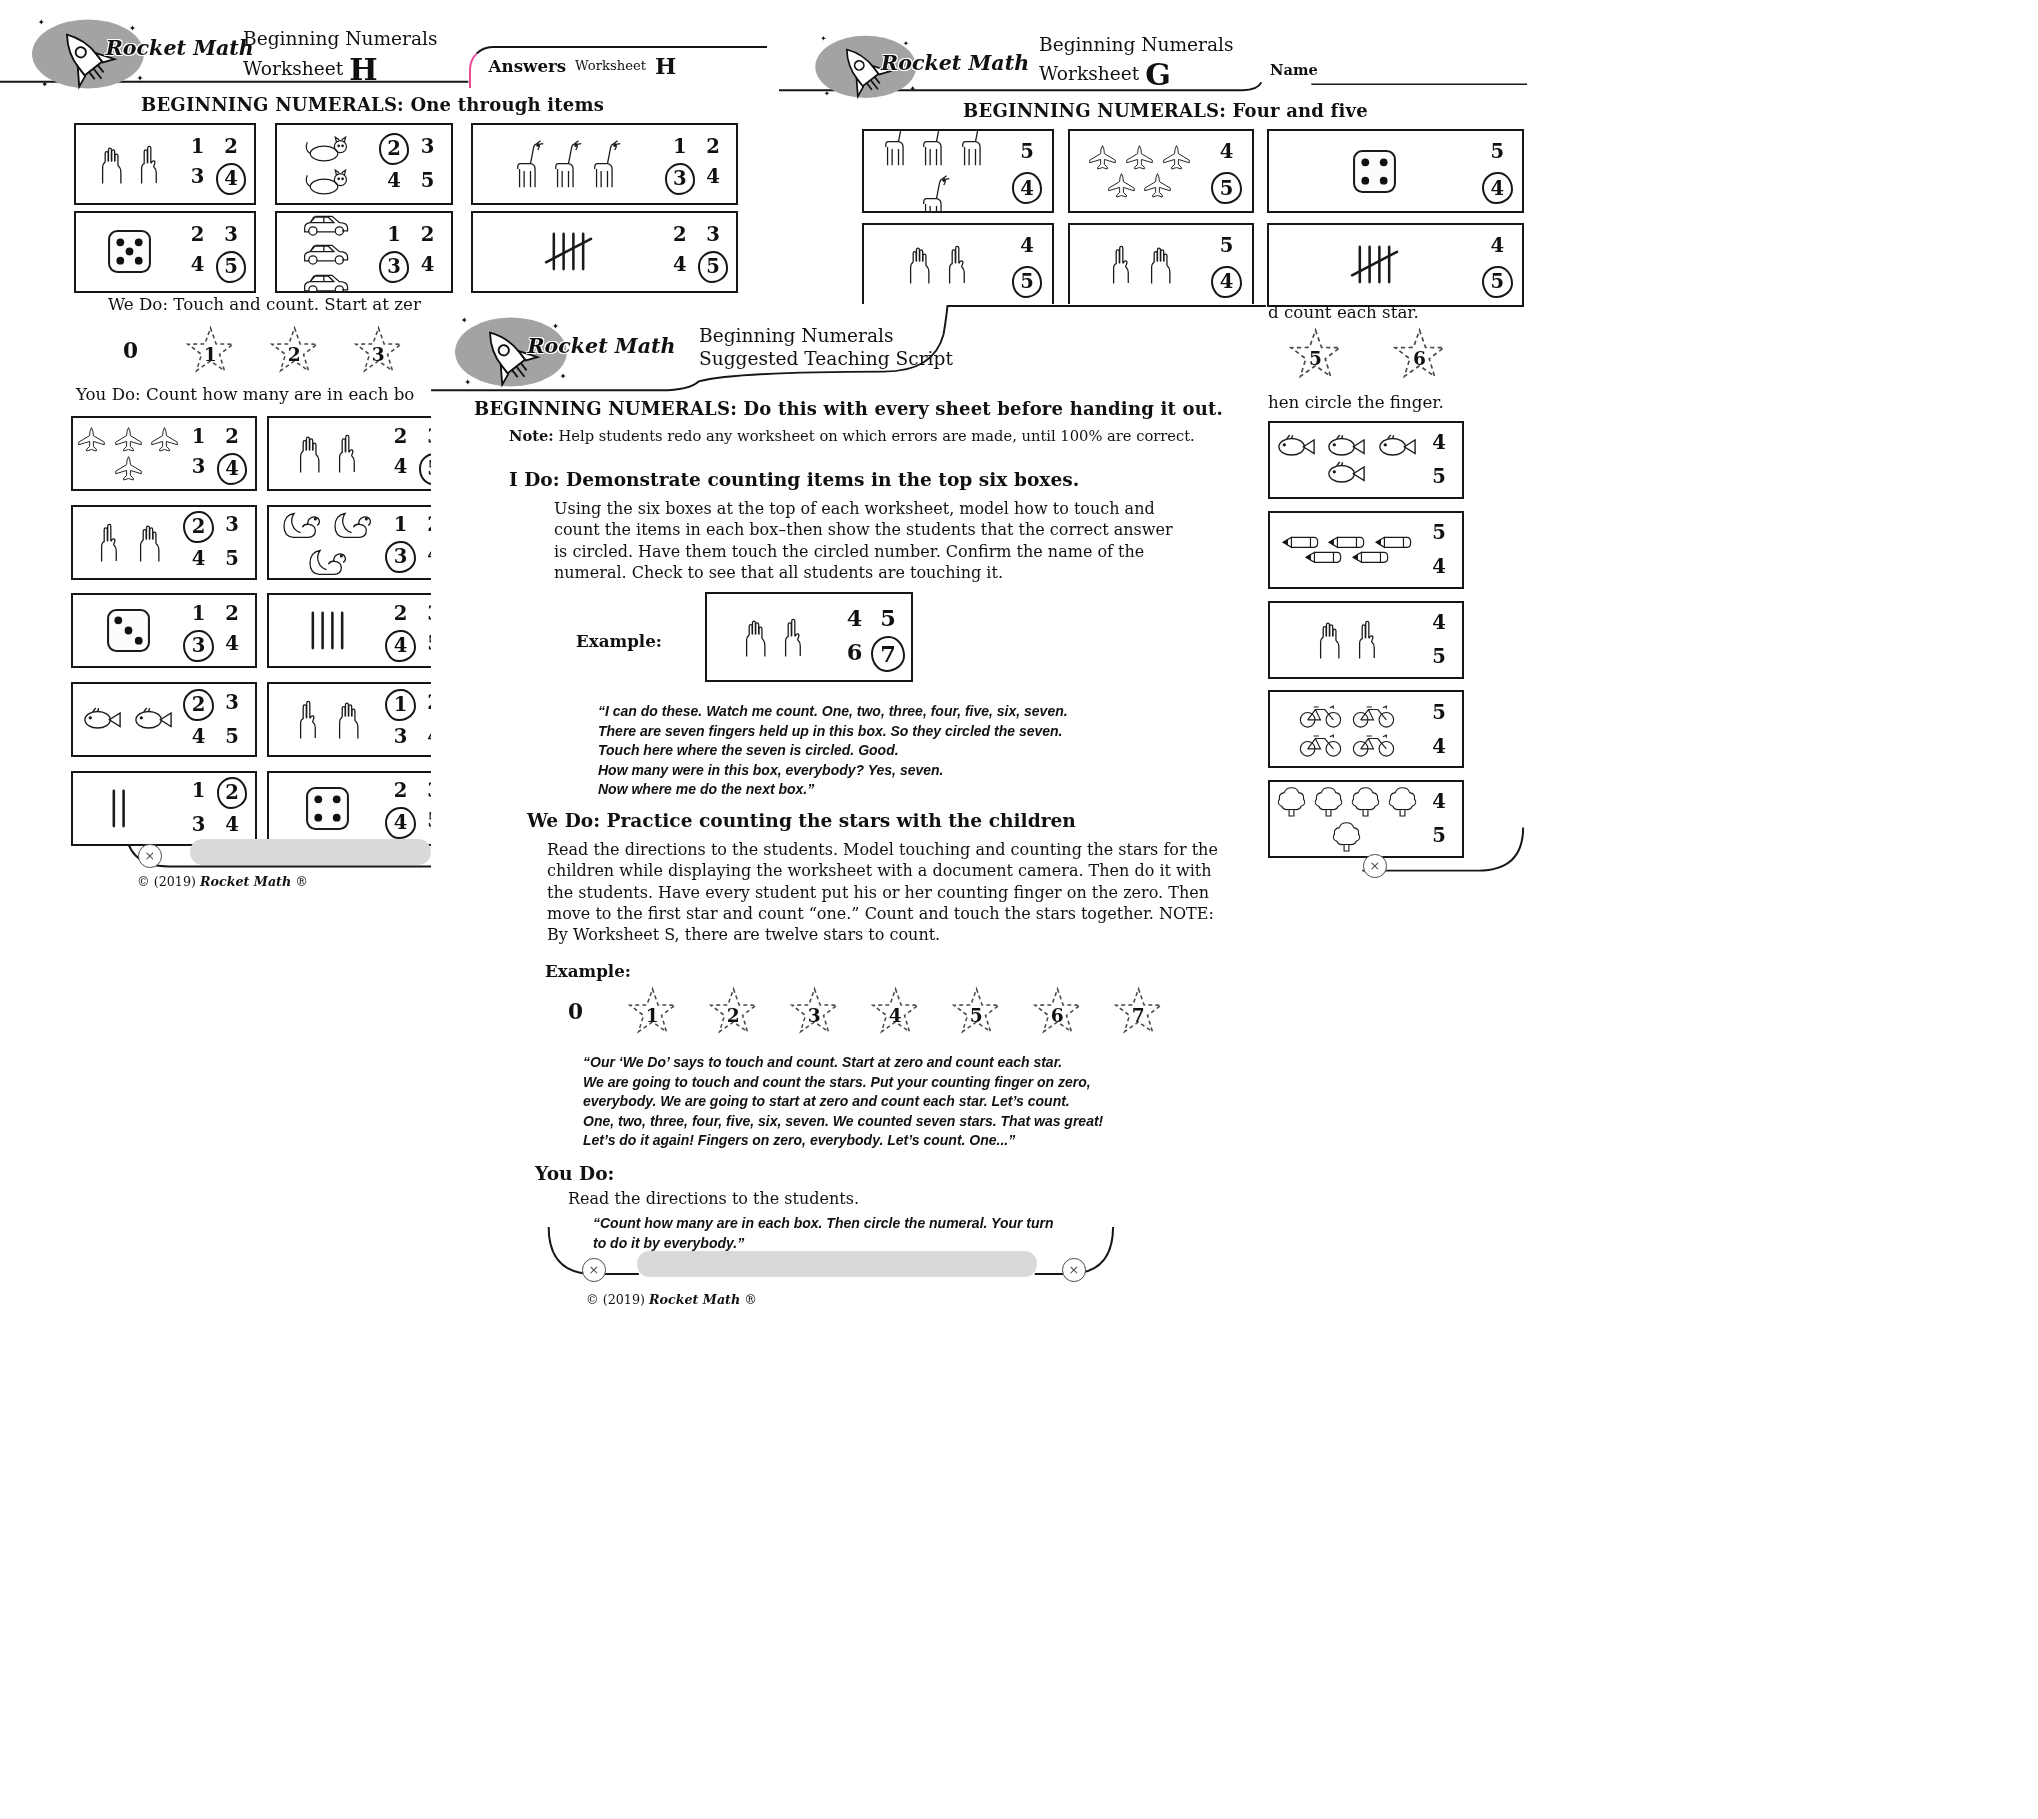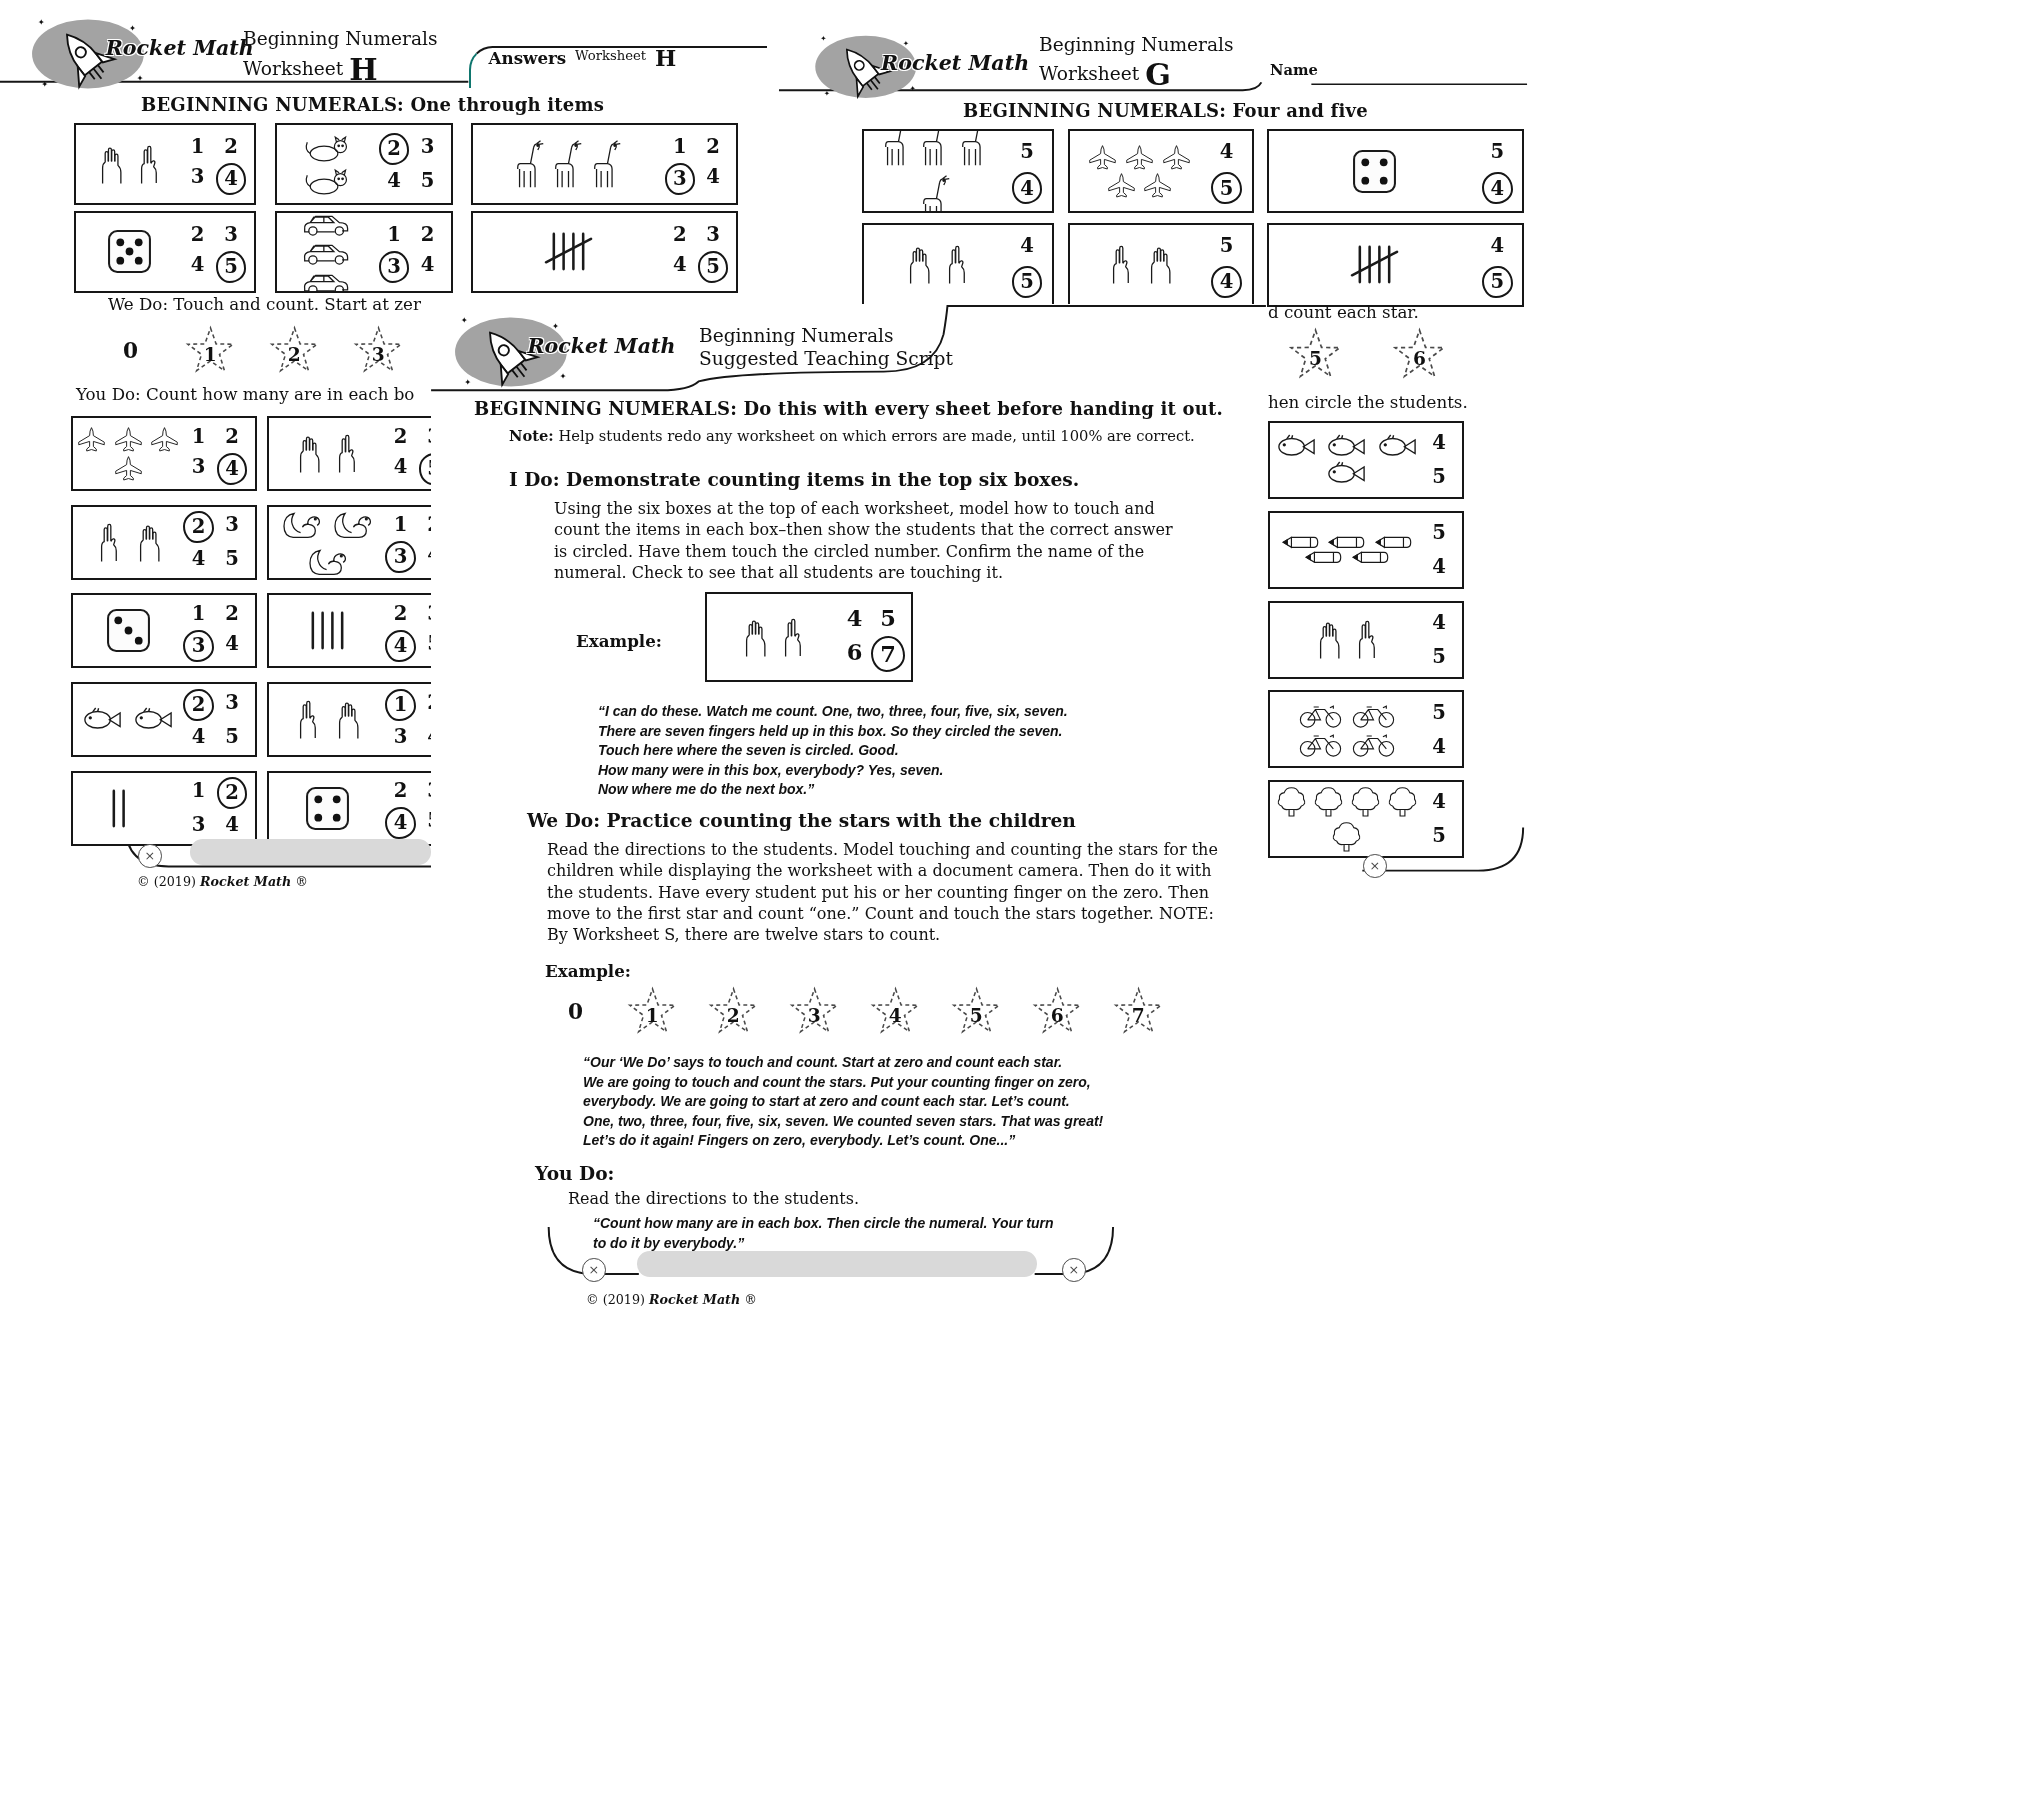--- a/index.html
+++ b/index.html
@@ -6,21 +6,21 @@
 body{position:relative;width:2039px;height:1819px;background:#fff;font-family:"DejaVu Serif",serif;color:#111;overflow:hidden}
 .page{position:absolute;background:#fff}
 .abs{position:absolute}
 .lines{position:absolute;left:0;top:0;width:100%;height:100%;pointer-events:none}
 .logo{position:absolute}
 .logo>svg{width:100%;height:100%;display:block}
 .logo-text{position:absolute;left:42%;top:30%;font-weight:bold;font-style:italic;font-size:20.6px;white-space:nowrap;
   text-shadow:1px 1px 0 #fff,-1px -1px 0 #fff,1px -1px 0 #fff,-1px 1px 0 #fff}
 .hdr1{font-size:18.6px;line-height:1.25;white-space:nowrap}
 .ws-letter{font-size:30px;font-weight:bold;vertical-align:-4.9px}
-.tab{display:flex;align-items:flex-start;gap:8.8px;border-top:2px solid #161616;border-left:2px solid #0f766e;border-top-left-radius:23.5px;padding:0 0 3.9px 17.6px;background:#fff}
+.tab{display:flex;align-items:center;gap:8.8px;border-top:2px solid #161616;border-left:2px solid #ec4899;border-top-left-radius:23.5px;padding:0 0 3.9px 17.6px;background:#fff}
 .tab .a{font-weight:bold;font-size:16.7px}
 .tab .w{font-size:13.2px;padding-bottom:2px}
 .tab .l{font-weight:bold;font-size:22.5px;line-height:.9}
 .sec-title{font-weight:bold;font-size:18px;text-align:center;letter-spacing:0.2px;white-space:nowrap}
 .grid{display:grid}
 .grid .cbox{height:var(--bh)}
 .cbox{border:2.4px solid #161616;display:flex;background:#fff}
 .icons{flex:1;display:flex;flex-wrap:wrap;align-items:center;justify-content:center;align-content:center;gap:2px 7.8px;padding:2px;overflow:hidden}
 .icw{display:inline-flex}
 .nums{margin:0 9.8px 0 2px}
@@ -705,21 +705,21 @@
         </svg>
         <b>5</b>
       </span>
       <span class="star lg">
         <svg viewBox="0 0 52 52">
           <path d="M26 3 L31.7 19.3 L49 19.6 L35.2 30 L40.2 46.6 L26 36.6 L11.8 46.6 L16.8 30 L3 19.6 L20.3 19.3 Z" fill="none" stroke="#4a4a4a" stroke-width="1.6" stroke-dasharray="4 3.2"></path>
         </svg>
         <b>6</b>
       </span>
     </div>
-  <div class="abs lbl" style="left:494px;top:392px">hen circle the students.</div>
+  <div class="abs lbl" style="left:494px;top:392px">hen circle the finger.</div>
   <div class="abs grid" id="g-right" style="left:494px;top:421px;grid-template-columns:196px;gap:11.8px;--bh:74px">
       <div class="cbox ">
         <span class="icons">
           <span class="icw">
             <svg viewBox="0 0 44 26" width="43" height="25.5">
               <g fill="none" stroke="#1a1a1a" stroke-width="1.4">
                 <ellipse cx="17" cy="13" rx="13" ry="8.5"></ellipse>
                 <path d="M29 13 l11 -7 v14 z M12 5 l3 -4 M17 4.8 l1 -3.6"></path>
                 <circle cx="9.5" cy="11" r="1" fill="#111"></circle>
               </g>

